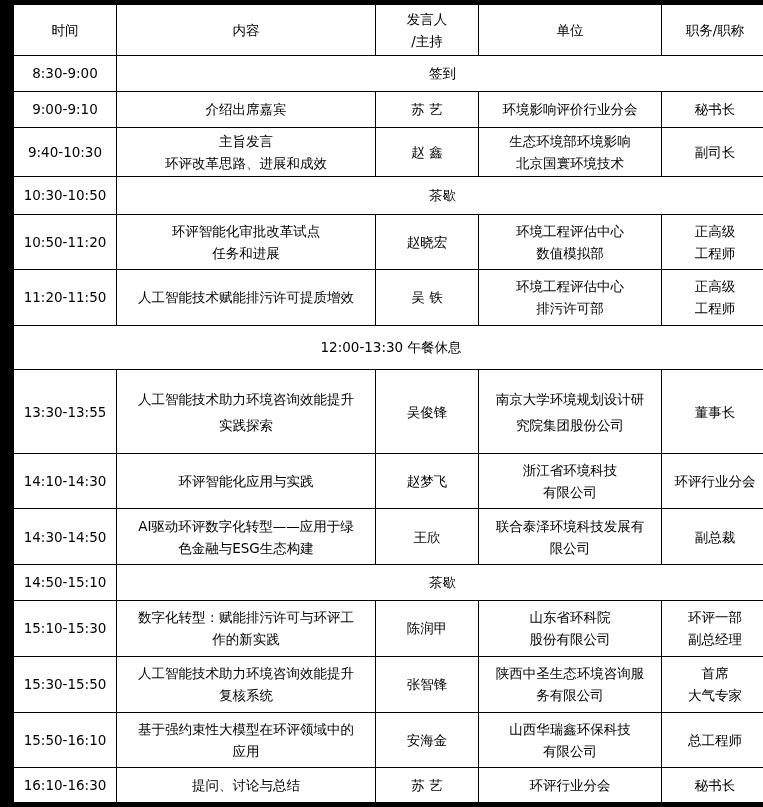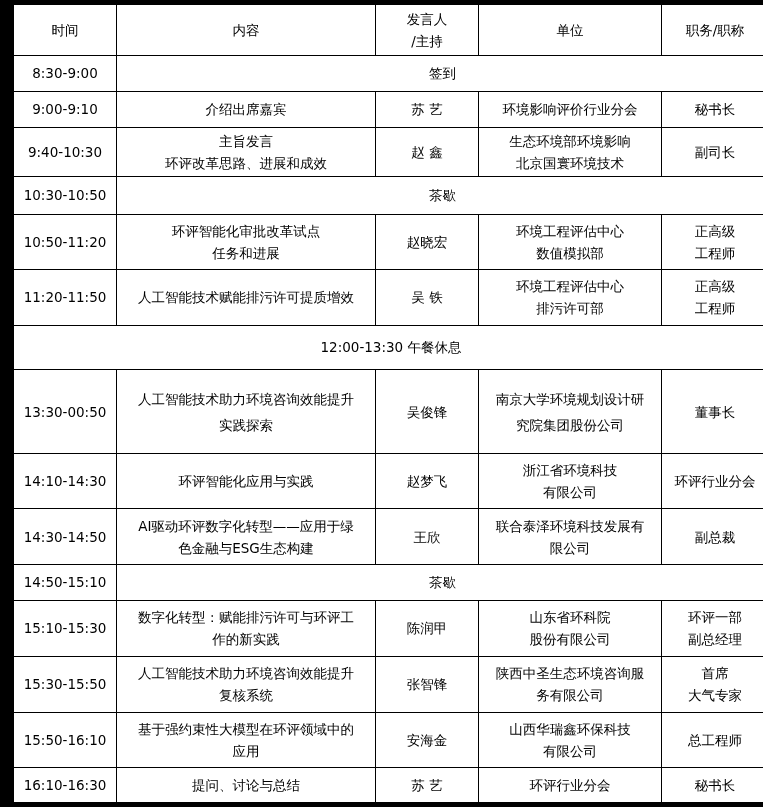--- a/index.html
+++ b/index.html
@@ -140,21 +140,21 @@
           </td>
           <td class="wide">
             <span class="line">正高级</span>
             <span class="line">工程师</span>
           </td>
         </tr>
         <tr style="height: 41px;">
           <td colspan="5">12:00-13:30  午餐休息</td>
         </tr>
         <tr style="height: 77px;">
-          <td>13:30-00:50</td>
+          <td>13:30-13:55</td>
           <td class="tall">
             <span class="line">人工智能技术助力环境咨询效能提升</span>
             <span class="line">实践探索</span>
           </td>
           <td>吴俊锋</td>
           <td class="tall">
             <span class="line">南京大学环境规划设计研</span>
             <span class="line">究院集团股份公司</span>
           </td>
           <td>

